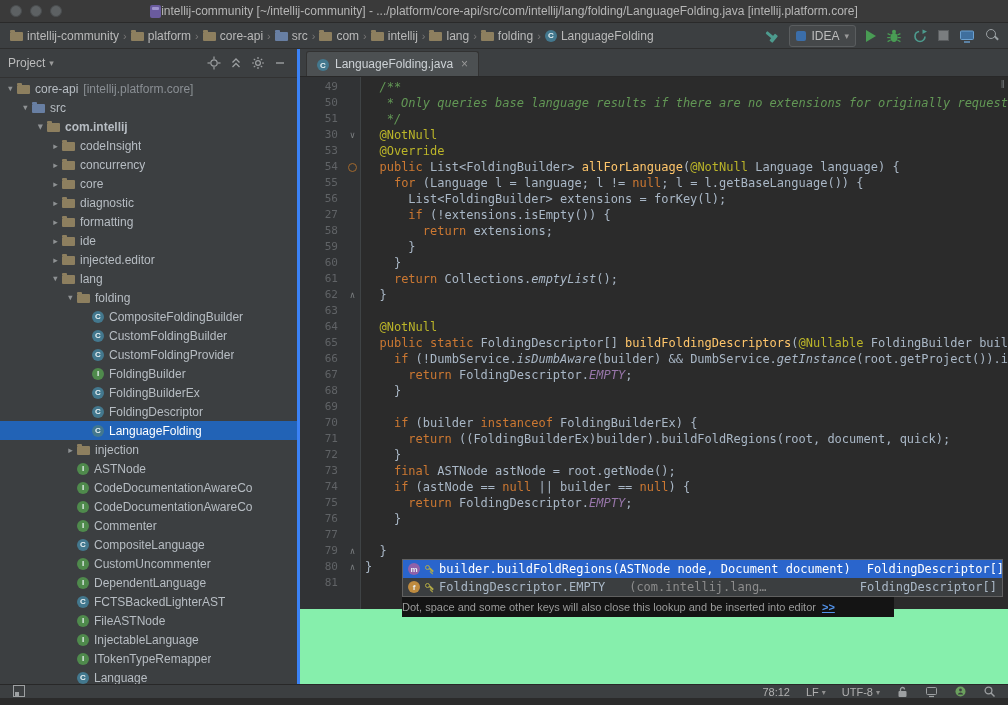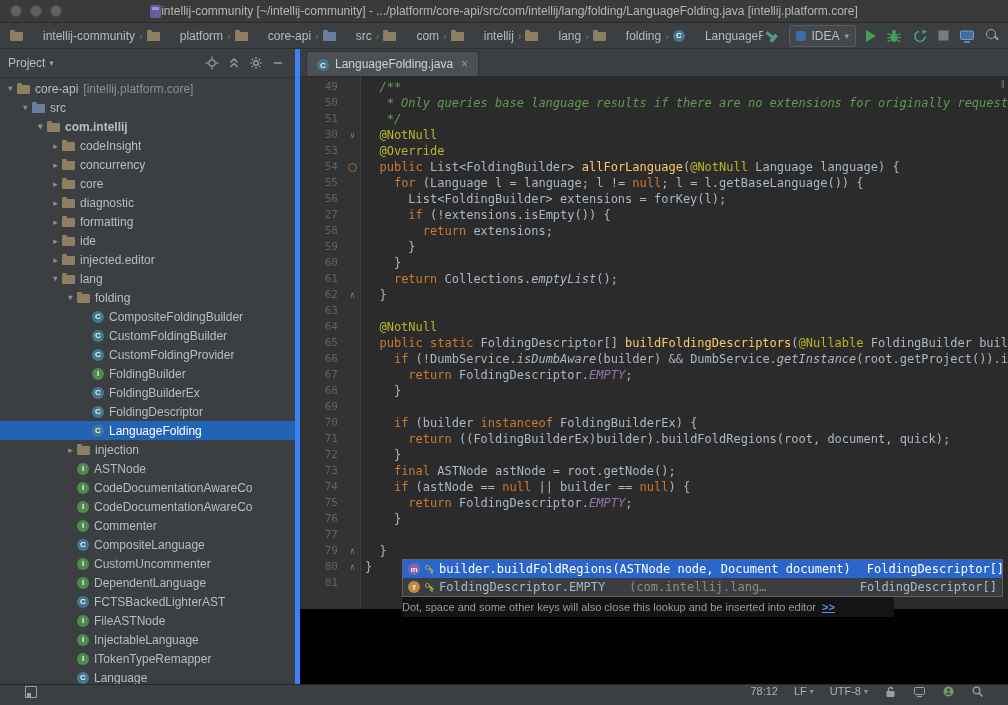--- a/index.html
+++ b/index.html
@@ -12,37 +12,37 @@
   .traffic{display:flex;gap:8px;margin-left:10px;}
   .tl{width:12px;height:12px;border-radius:50%;background:#5d6163;border:1px solid #4a4d4f;box-sizing:border-box;}
   .title-wrap{position:absolute;left:0;right:0;top:0;bottom:0;display:flex;align-items:center;justify-content:center;pointer-events:none;}
   .app-ico{width:11px;height:13px;background:#6a5b9e;border-radius:2px;position:relative;}
   .app-ico::after{content:"";position:absolute;left:2px;top:2px;right:2px;height:3px;background:#9f93cc;border-radius:1px;}
   .title-text{font-size:12px;color:#b6b6b6;white-space:nowrap;}
 
   
   .navbar{height:26px;background:#3c3f41;border-bottom:1px solid #2e2e2e;display:flex;align-items:center;padding:0 8px;box-sizing:border-box;}
   .breadcrumbs{display:flex;align-items:center;overflow:hidden;white-space:nowrap;}
-  .crumb{display:inline-flex;align-items:center;gap:20px;padding:0 2px;font-size:12px;color:#b9b9b9;cursor:default;}
+  .crumb{display:inline-flex;align-items:center;gap:4px;padding:0 2px;font-size:12px;color:#b9b9b9;cursor:default;}
   .crumb-sep{color:#787878;font-size:11px;padding:0 2px;}
   .tb-spacer{flex:1;}
   .toolbar{display:flex;align-items:center;gap:10px;}
   .runcfg{display:flex;align-items:center;gap:5px;border:1px solid #5a5d5f;border-radius:3px;background:#45484a;
           height:20px;padding:0 6px;font-size:12px;color:#bdbdbd;}
   .rc-ico{width:10px;height:10px;border-radius:2px;background:#3b6eaa;}
   .rc-caret{font-size:9px;color:#9a9a9a;}
   .play-tri{width:0;height:0;border-left:10px solid #499C54;border-top:6px solid transparent;border-bottom:6px solid transparent;}
   .stop-sq{width:11px;height:11px;background:#7a7d7f;border:1px solid #5a5d5f;box-sizing:border-box;}
   .mag{position:relative;width:15px;height:15px;}
   .mag::before{content:"";position:absolute;left:1px;top:1px;width:8px;height:8px;border:1.5px solid #9aa0a3;border-radius:50%;}
   .mag::after{content:"";position:absolute;left:9px;top:9px;width:5px;height:1.5px;background:#9aa0a3;transform:rotate(45deg);}
 
   
   .main{display:flex;height:635px;}
-  .project-panel{width:300px;min-width:300px;background:#3c3f41;border-right:5px solid #3b82f6;display:flex;flex-direction:column;box-sizing:border-box;}
+  .project-panel{width:300px;min-width:300px;background:#3c3f41;border-right:3px solid #3b82f6;display:flex;flex-direction:column;box-sizing:border-box;}
   .panel-header{height:28px;display:flex;align-items:center;padding:0 8px;border-bottom:1px solid #323232;gap:4px;}
   .ph-title{font-size:12px;color:#bcbcbc;}
   .ph-caret{font-size:9px;color:#9a9a9a;}
   .ph-spacer{flex:1;}
   .ph-ico{display:flex;align-items:center;justify-content:center;width:18px;height:18px;}
   .tree{flex:1;overflow:hidden;padding-top:1px;}
   .tree-row{height:19px;display:flex;align-items:center;font-size:12px;color:#b7bdc3;white-space:nowrap;cursor:default;}
   .tree-row.selected{background:#2263b6;color:#fff;}
   .tree-chevron{width:13px;min-width:13px;text-align:center;font-size:9px;color:#8f9294;display:inline-block;}
   .tree-chevron.open{transform:rotate(90deg);}
@@ -64,21 +64,21 @@
   .key{width:11px;height:11px;position:relative;}
   .key::before{content:"";position:absolute;left:1px;top:1px;width:5px;height:5px;border:1.5px solid #b3ab45;border-radius:50%;box-sizing:border-box;}
   .key::after{content:"";position:absolute;left:5px;top:5px;width:5px;height:1.5px;background:#b3ab45;transform:rotate(45deg);box-shadow:2px 2px 0 -0.5px #b3ab45;}
 
   
   .editor-pane{flex:1;display:flex;flex-direction:column;background:#2b2b2b;min-width:0;}
   .tab-bar{height:28px;background:#3c3f41;border-bottom:1px solid #282828;display:flex;align-items:flex-end;padding-left:6px;box-sizing:border-box;}
   .tab{display:flex;align-items:center;gap:6px;height:24px;padding:0 10px;background:#4c5052;border:1px solid #323232;border-bottom:none;
        font-size:12px;color:#cdd2d6;border-radius:3px 3px 0 0;}
   .tab-close{color:#9a9a9a;font-size:12px;margin-left:2px;cursor:default;}
-  .editor-body{flex:1;position:relative;background:#000000;min-width:0;}
+  .editor-body{flex:1;position:relative;background:#86efac;min-width:0;}
   .code-area{height:530px;overflow:hidden;font-family:"DejaVu Sans Mono","Liberation Mono",monospace;font-size:12px;padding-top:2px;
              background:linear-gradient(90deg,#313335 0 60px,#3f4345 60px 61px,#2b2b2b 61px);}
   .code-line{height:16px;line-height:16px;display:flex;}
   .lnum{width:44px;min-width:44px;text-align:right;padding-right:6px;box-sizing:border-box;color:#606366;font-size:11px;}
   .fold-col{width:17px;min-width:17px;display:flex;align-items:center;justify-content:center;font-size:9px;color:#7b7e80;}
   .ltext{white-space:pre;padding-left:4px;overflow:hidden;color:#a9b7c6;flex:1;}
   .ovr{width:9px;height:9px;border:1.5px solid #a2692d;border-radius:50%;box-sizing:border-box;}
   .tok-d{color:#a9b7c6;}
   .tok-k{color:#cc7832;}
   .tok-ann{color:#bbb529;}
@@ -95,22 +95,22 @@
   .lookup-row{height:18px;display:flex;align-items:center;gap:4px;padding:0 5px;
               font-family:"DejaVu Sans Mono","Liberation Mono",monospace;font-size:12px;color:#a9b7c6;white-space:nowrap;}
   .lookup-row.selected{background:#2a65cc;color:#fff;}
   .lookup-tail{color:#8c8c8c;overflow:hidden;margin-left:20px;}
   .lookup-type{margin-left:auto;padding-left:12px;}
   .lookup-row.selected .lookup-type{color:#fff;}
   .lookup-hint{background:#141414;color:#9a9a9a;font-size:11px;padding:4px 0;width:492px;box-sizing:border-box;}
   .hint-link{color:#5394ec;margin-left:6px;text-decoration:underline;cursor:pointer;font-weight:bold;}
 
   
-  .statusbar{height:22px;background:#3c3f41;border-top:1px solid #282828;display:flex;align-items:flex-start;
-             padding:0 24px;box-sizing:border-box;font-size:11px;color:#b0b0b0;}
+  .statusbar{height:14px;background:#3c3f41;border-top:1px solid #282828;display:flex;align-items:flex-end;
+             padding:0 12px;box-sizing:border-box;font-size:11px;color:#b0b0b0;}
   .sb-spacer{flex:1;}
   .sb-item{display:flex;align-items:center;gap:3px;margin-left:16px;cursor:default;}
   .sb-caret{font-size:8px;color:#8f8f8f;}
   svg.ic{display:block;}
 </style>
 </head>
 <body>
 
 <div class="window">
 

